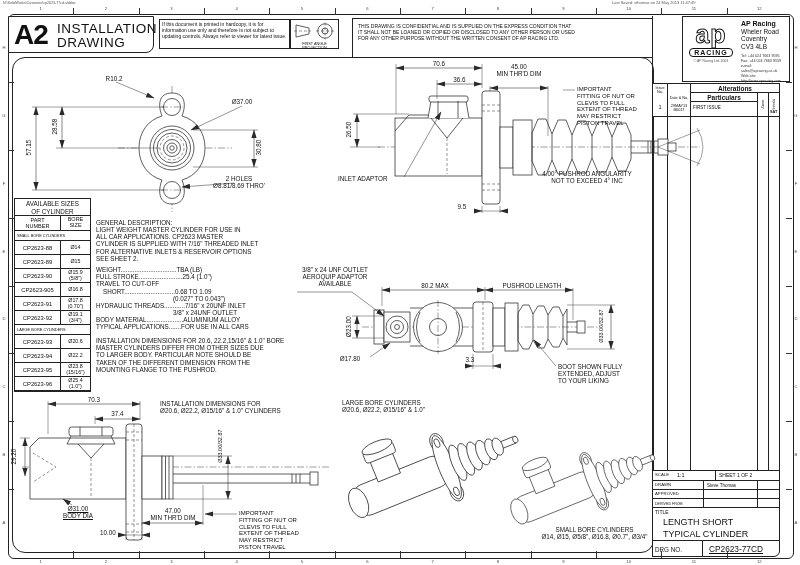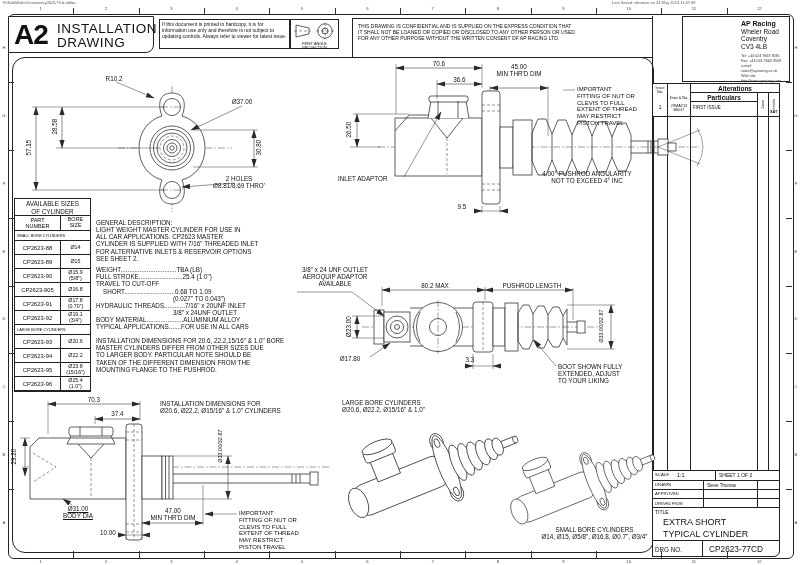--- a/index.html
+++ b/index.html
@@ -62,20 +62,25 @@
     </svg>
     <div class="lbl micro c" style="left:0;top:22px;width:47px;">FIRST ANGLE PROJECTION</div>
   </div>
   <div class="bx" style="left:352px;top:18px;width:301px;height:40px;">
     <div class="lbl tiny" style="left:5px;top:4px;">THIS DRAWING IS CONFIDENTIAL AND IS SUPPLIED ON THE EXPRESS CONDITION THAT
 IT SHALL NOT BE LOANED OR COPIED OR DISCLOSED TO ANY OTHER PERSON OR USED
 FOR ANY OTHER PURPOSE WITHOUT THE WRITTEN CONSENT OF AP RACING LTD.</div>
   </div>
 
   <div class="bx" style="left:682px;top:16px;width:108px;height:66px;">
+    <div class="abs" style="left:3px;top:4px;width:50px;text-align:center;">
+      <div style="font-size:25px;font-weight:bold;line-height:26px;letter-spacing:1px;-webkit-text-stroke:1px #111;color:#fff;">ap</div>
+      <div style="font-size:7px;font-weight:bold;border:1px solid #111;border-radius:4px;margin:1px 3px 0 3px;letter-spacing:1px;">RACING</div>
+      <div class="lbl" style="position:static;font-size:3.4px;color:#555;margin-top:3px;">© AP Racing Ltd. 2003</div>
+    </div>
     <div class="lbl" style="left:58px;top:3px;font-size:7px;font-weight:bold;">AP Racing</div>
     <div class="lbl" style="left:58px;top:11px;font-size:6.5px;">Wheler Road
 Coventry
 CV3 4LB</div>
     <div class="lbl" style="left:58px;top:37px;font-size:3.7px;line-height:1.35;color:#333;">Tel:  +44 024 7663 9595
 Fax: +44 024 7663 9559
 e-mail: sales@apracing.co.uk
 Web site: http://www.apracing.com</div>
   </div>
 
@@ -139,28 +144,28 @@
     </div>
     <div class="cell" style="left:652px;top:498px;width:52px;height:10px;">
       <span class="lbl" style="left:2px;top:2.5px;font-size:3.6px;">DERIVED FROM</span>
     </div>
     <div class="cell" style="left:703px;top:498px;width:77px;height:10px;">
       <span class="lbl" style="left:3px;top:2px;font-size:4.5px;"></span>
       <div class="vline" style="left:53px;top:0;height:10px;"></div>
     </div>
     <div class="cell" style="left:652px;top:507px;width:128px;height:34px;">
       <span class="lbl" style="left:2px;top:2px;font-size:5px;">TITLE</span>
-      <span class="lbl" style="left:10px;top:9px;font-size:9px;">EXTRA SHORT</span>
+      <span class="lbl" style="left:10px;top:9px;font-size:9px;">LENGTH SHORT</span>
       <span class="lbl" style="left:10px;top:21px;font-size:9px;">TYPICAL CYLINDER</span>
     </div>
     <div class="cell" style="left:652px;top:540px;width:51px;height:17px;">
       <span class="lbl" style="left:2px;top:5px;font-size:6.3px;">DRG NO.</span>
     </div>
     <div class="cell" style="left:702px;top:540px;width:78px;height:17px;border-radius:0 0 6px 0;">
-      <span class="lbl" style="left:6px;top:4px;font-size:8.3px;">CP2623-77CD</span>
+      <span class="lbl" style="left:6px;top:4px;font-size:8.3px;text-decoration:underline;">CP2623-77CD</span>
     </div>
   </div>
 
   <div class="abs" style="left:14px;top:198px;width:77px;border:1px solid #222;box-sizing:border-box;background:#fff;">
     <div style="height:17px;border-bottom:1px solid #222;box-sizing:border-box;font-size:6.3px;line-height:1.2;text-align:center;white-space:pre-line;padding-top:1px;">AVAILABLE SIZES
 OF CYLINDER</div>
     <div style="display:flex;height:15px;border-bottom:1px solid #222;box-sizing:border-box;">
       <div class="st-c1" style="font-size:5.5px;white-space:pre-line;text-align:center;line-height:1.1;">PART
 NUMBER</div>
       <div class="st-c2" style="font-size:5.5px;">BORE

